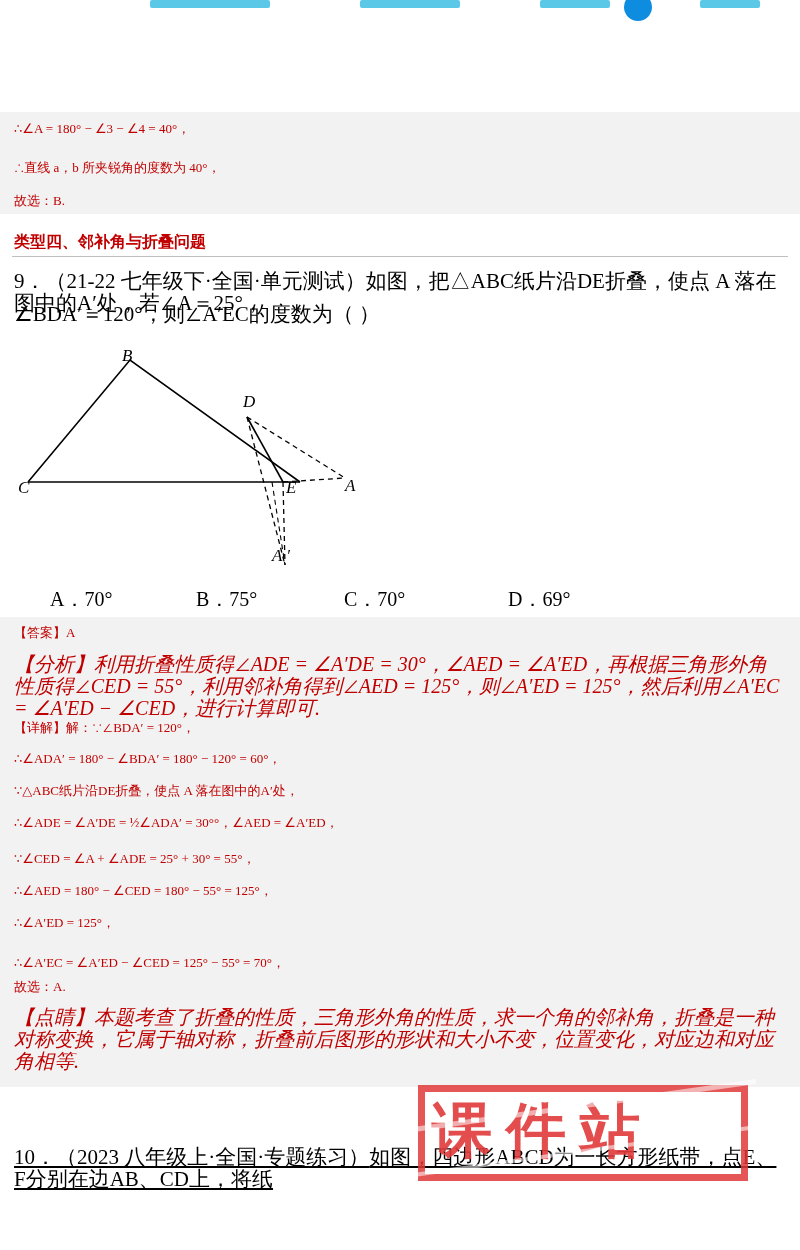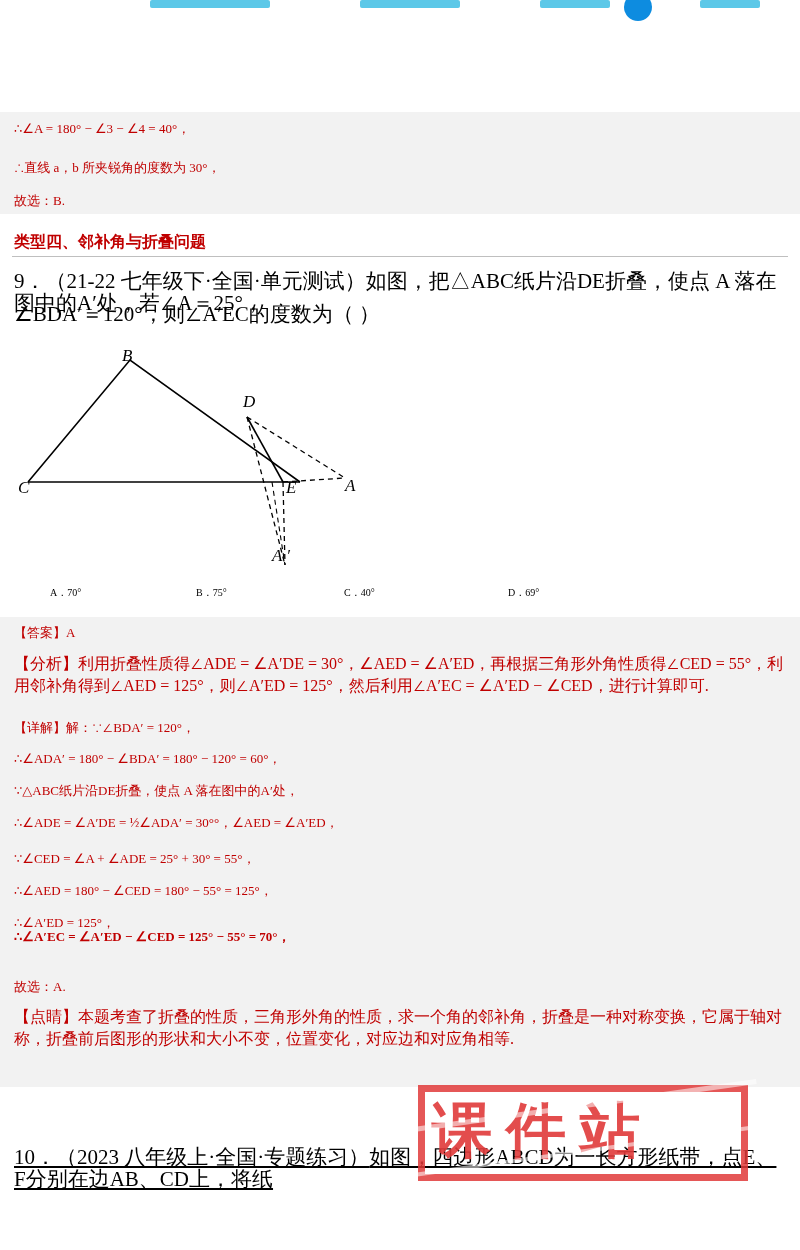--- a/index.html
+++ b/index.html
@@ -85,43 +85,44 @@
     position: absolute;
     left: 14px;
     font-size: 21px;
     line-height: 22px;
     color: #000;
     width: 772px;
   }
 
   .choices span {
     position: absolute;
-    font-size: 10px;
+    font-size: 20px;
     color: #000;
   }
 
   .fig {
     position: absolute;
   }
 
   .ans-line {
     position: absolute;
     left: 14px;
     font-size: 13px;
     line-height: 21px;
     color: #c00000;
     white-space: nowrap;
   }
   .ans-wrap {
     position: absolute;
     left: 14px;
     width: 770px;
-    font-size: 16px;
+    font-size: 20px;
     line-height: 22px;
     color: #c00000;
+    font-style: italic;
   }
 
   
   .watermark {
     position: absolute;
     left: 418px;
     top: 1085px;
     width: 340px;
     height: 105px;
     pointer-events: none;
@@ -162,21 +163,21 @@
     <div class="tb-chunk" style="left:150px;width:120px;"></div>
     <div class="tb-chunk" style="left:360px;width:100px;"></div>
     <div class="tb-chunk" style="left:540px;width:70px;"></div>
     <div class="tb-chunk" style="left:700px;width:60px;"></div>
     <div class="tb-dot"></div>
   </div>
 
   <div class="shade" style="top:112px;height:102px;"></div>
 
   <div class="ans-line" style="top:118px;">∴∠A = 180° − ∠3 − ∠4 = 40°，</div>
-  <div class="ans-line" style="top:157px;">∴直线 a，b 所夹锐角的度数为 30°，</div>
+  <div class="ans-line" style="top:157px;">∴直线 a，b 所夹锐角的度数为 40°，</div>
   <div class="ans-line" style="top:190px;">故选：B.</div>
 
   <div class="section-title" style="top:232px;">类型四、邻补角与折叠问题</div>
   <div class="hr" style="top:256px;"></div>
 
   <div class="qtext" style="top:270px;">
     <span>9．</span><span>（21-22 七年级下·全国·单元测试）</span><span>如图，把△ABC纸片沿DE折叠，使点 A 落在图中的A′处，若∠A＝25°，</span>
   </div>
   <div class="qtext" style="top:303px;">∠BDA′＝120°，则∠A′EC的度数为（    ）</div>
 
@@ -198,21 +199,21 @@
     <div class="txt black mathi" style="left:18px;top:148px;font-size:17px;">C</div>
     <div class="txt black mathi" style="left:243px;top:62px;font-size:17px;">D</div>
     <div class="txt black mathi" style="left:286px;top:148px;font-size:17px;">E</div>
     <div class="txt black mathi" style="left:345px;top:146px;font-size:17px;">A</div>
     <div class="txt black mathi" style="left:272px;top:216px;font-size:17px;">A ′</div>
   </div>
 
   <div class="choices" style="position:absolute;left:0;top:586px;width:800px;height:22px;">
     <span style="left:50px;">A．70°</span>
     <span style="left:196px;">B．75°</span>
-    <span style="left:344px;">C．40°</span>
+    <span style="left:344px;">C．70°</span>
     <span style="left:508px;">D．69°</span>
   </div>
 
   <div class="shade" style="top:617px;height:470px;"></div>
 
   <div class="ans-line" style="top:622px;">
     <span>【答案】</span><span>A</span>
   </div>
 
   <div class="ans-wrap" style="top:653px;">
@@ -221,21 +222,21 @@
 
   <div class="ans-line" style="top:717px;">
     <span>【详解】</span><span>解：∵∠BDA′ = 120°，</span>
   </div>
   <div class="ans-line" style="top:748px;">∴∠ADA′ = 180° − ∠BDA′ = 180° − 120° = 60°，</div>
   <div class="ans-line" style="top:780px;">∵△ABC纸片沿DE折叠，使点 A 落在图中的A′处，</div>
   <div class="ans-line" style="top:812px;">∴∠ADE = ∠A′DE = ½∠ADA′ = 30°°，∠AED = ∠A′ED，</div>
   <div class="ans-line" style="top:848px;">∵∠CED = ∠A + ∠ADE = 25° + 30° = 55°，</div>
   <div class="ans-line" style="top:880px;">∴∠AED = 180° − ∠CED = 180° − 55° = 125°，</div>
   <div class="ans-line" style="top:912px;">∴∠A′ED = 125°，</div>
-  <div class="ans-line" style="top:926px;font-weight:bold;">∴∠A′EC = ∠A′ED − ∠CED = 125° − 55° = 70°，</div>
+  <div class="ans-line" style="top:952px;">∴∠A′EC = ∠A′ED − ∠CED = 125° − 55° = 70°，</div>
   <div class="ans-line" style="top:976px;">故选：A.</div>
 
   <div class="ans-wrap" style="top:1006px;">
     <span>【点睛】</span><span>本题考查了折叠的性质，三角形外角的性质，求一个角的邻补角，折叠是一种对称变换，它属于轴对称，折叠前后图形的形状和大小不变，位置变化，对应边和对应角相等.</span>
   </div>
 
   <div class="qtext" style="top:1146px;text-decoration:underline;">
     <span>10．</span><span>（2023 八年级上·全国·专题练习）</span><span>如图，四边形ABCD为一长方形纸带，点E、F分别在边AB、CD上，将纸</span>
   </div>
 

